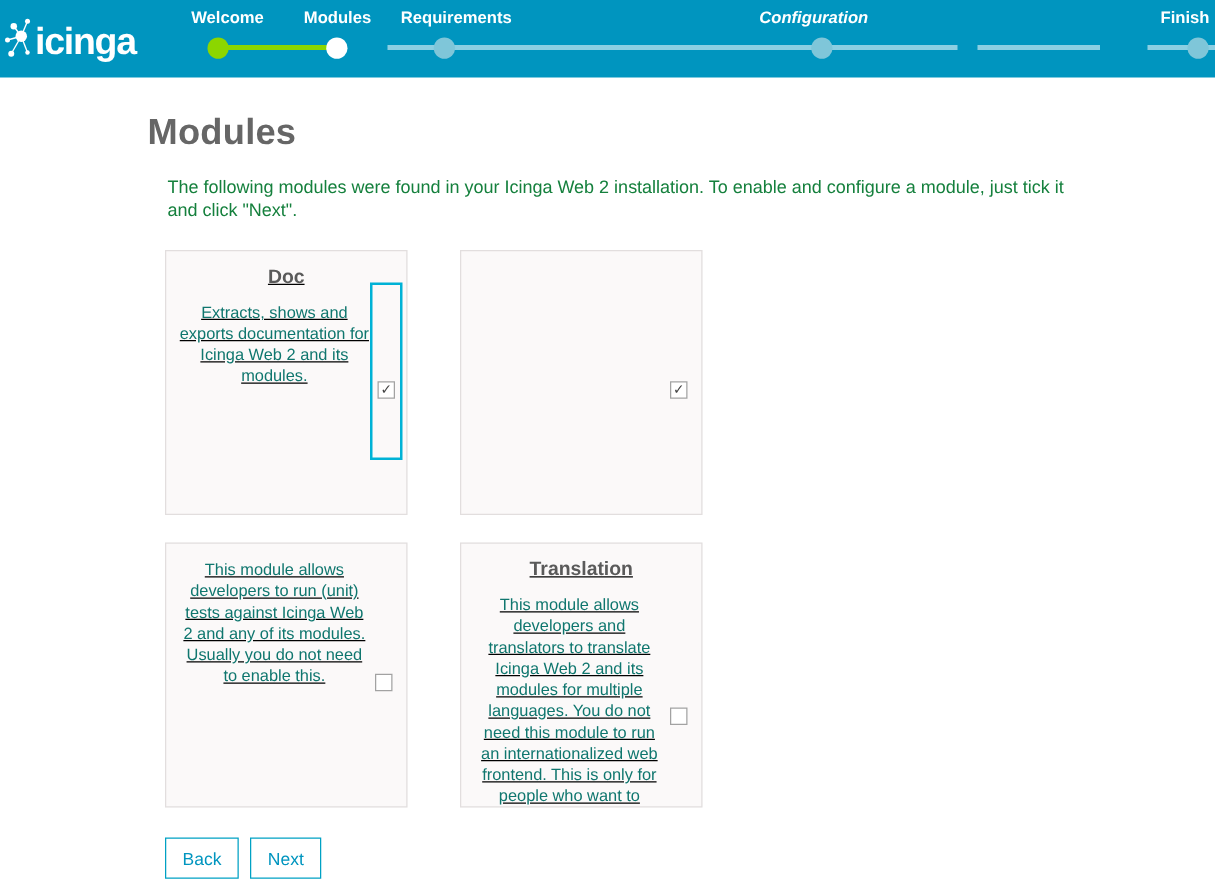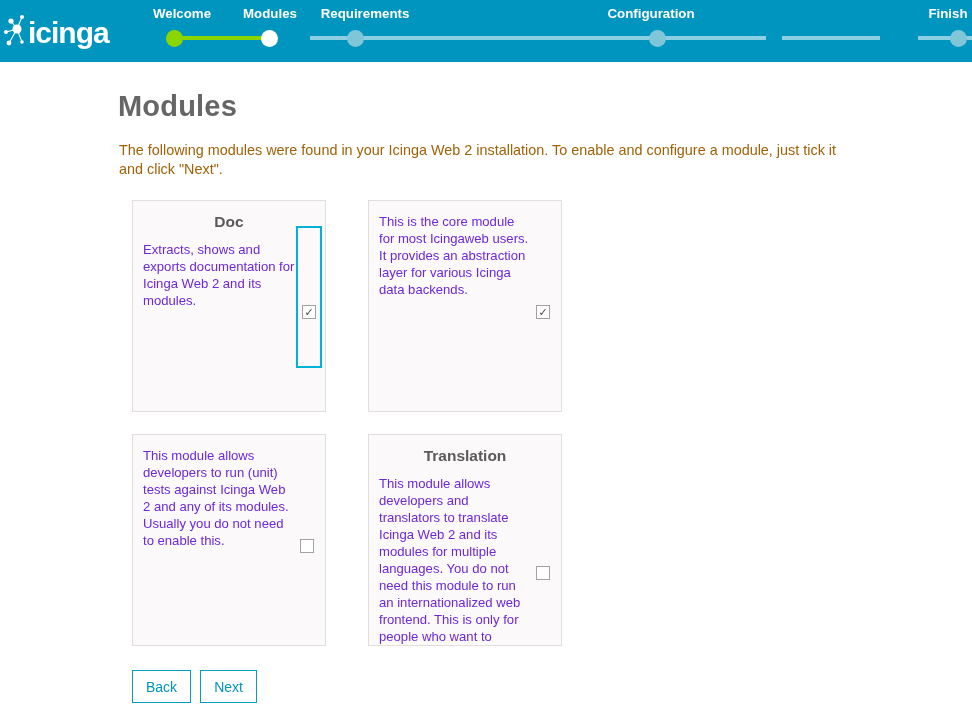--- a/index.html
+++ b/index.html
@@ -65,33 +65,34 @@
   }
   h1.page-title {
     margin: 0;
     padding-top: 28px;
     font-size: 29px;
     font-weight: bold;
     color: #666666;
     letter-spacing: .2px;
   }
   .intro {
-    margin: 18px 0 0 1px;
+    margin: 18px 0 0 16px;
     width: 740px;
     font-size: 14.4px;
     line-height: 18.5px;
-    color: #a16207;
+    color: #15803d;
   }
 
   
   .cards {
     margin-top: 22px;
     width: 700px;
     display: flex;
     flex-wrap: wrap;
+    text-decoration: underline;
   }
   .card {
     position: relative;
     width: 194px;
     height: 212px;
     margin: 0 28px 22px 14px;
     background: #fbf9f9;
     border: 1px solid #e2dede;
     padding: 12px 10px 0 10px;
     overflow: hidden;
@@ -99,22 +100,23 @@
   .card-title {
     text-align: center;
     font-size: 15.5px;
     font-weight: bold;
     color: #5a5a5a;
     margin-bottom: 10px;
   }
   .card-desc {
     font-size: 13.1px;
     line-height: 17px;
-    color: #6d28d9;
+    color: #0f766e;
     width: 153px;
+    text-align: center;
   }
   .card-check {
     position: absolute;
     right: 11px;
     top: 104px;
     width: 14px; height: 14px;
     background: #ffffff;
     border: 1px solid #a2a2a2;
     font-size: 11px;
     line-height: 12px;
@@ -189,21 +191,21 @@
 
     <div class="dot done" style="left:34px;"></div>
     <div class="dot active" style="left:129px;"></div>
     <div class="dot" style="left:215px;"></div>
     <div class="dot" style="left:517px;"></div>
     <div class="dot" style="left:818px;"></div>
 
     <div class="step-label" style="left:5px;  width:90px;">Welcome</div>
     <div class="step-label" style="left:92px; width:92px;">Modules</div>
     <div class="step-label" style="left:167px;width:132px;">Requirements</div>
-    <div class="step-label" style="left:450px;width:138px;">Configuration</div>
+    <div class="step-label" style="left:450px;width:138px;font-style:italic;">Configuration</div>
     <div class="step-label" style="left:760px;width:112px;">Finish</div>
 
   </div>
 </div>
 
 <div class="content">
 
   <h1 class="page-title">Modules</h1>
 
   <p class="intro">The following modules were found in your Icinga Web 2 installation. To enable and configure a module, just tick it and click "Next".</p>
@@ -211,21 +213,20 @@
   <div class="cards">
 
     <div class="card focused">
       <div class="card-title">Doc</div>
       <div class="card-desc">Extracts, shows and exports documentation for Icinga Web 2 and its modules.</div>
       <div class="focus-ring"></div>
       <div class="card-check">✓</div>
     </div>
 
     <div class="card">
-      <div class="card-desc">This is the core module for most Icingaweb users. It provides an abstraction layer for various Icinga data backends.</div>
       <div class="card-check">✓</div>
     </div>
 
     <div class="card">
       <div class="card-desc">This module allows developers to run (unit) tests against Icinga Web 2 and any of its modules. Usually you do not need to enable this.</div>
       <div class="card-check"></div>
     </div>
 
     <div class="card">
       <div class="card-title">Translation</div>

